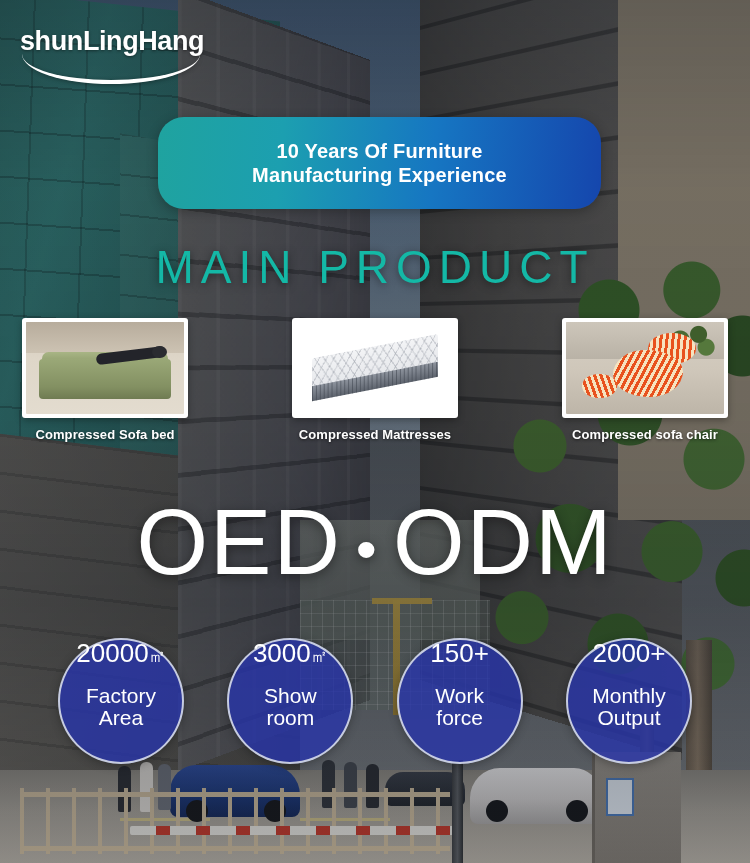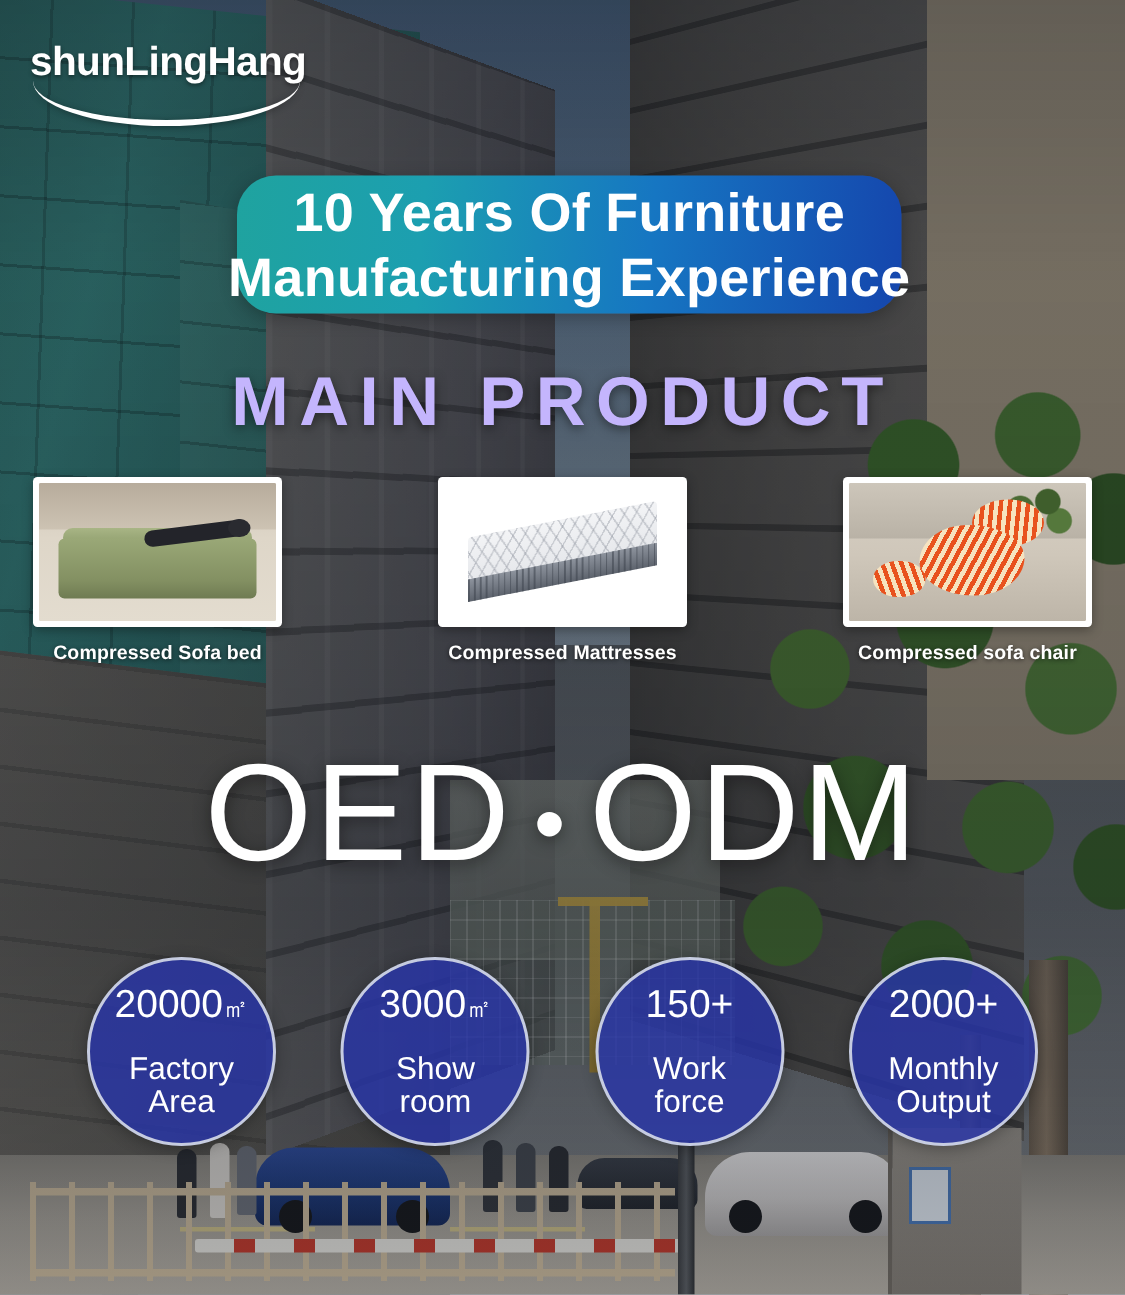--- a/index.html
+++ b/index.html
@@ -237,34 +237,34 @@
   .pill {
     position: absolute; left: 158px; top: 117px; width: 443px; height: 92px;
     border-radius: 26px;
     background: linear-gradient(95deg, #1fa39f 0%, #1c9fb0 28%, #1676c2 62%, #1546ad 100%);
     display: flex; flex-direction: column;
     align-items: center; justify-content: center;
     box-shadow: 0 3px 12px rgba(0,0,0,.28);
   }
   .pill-line {
     color: #ffffff;
-    font-size: 36px;
+    font-size: 20px;
     font-weight: 700;
     line-height: 1.2;
     letter-spacing: .2px;
     white-space: nowrap;
   }
 
   
   .main-product {
     position: absolute; left: 0; top: 240px; width: 750px;
     text-align: center;
-    color: #c4b5fd;
+    color: #14b8a6;
     font-size: 46px;
-    font-weight: 700;
+    font-weight: 400;
     letter-spacing: 7px;
     text-shadow: 0 2px 8px rgba(0,0,0,.5);
   }
 
   
   .cards {
     position: absolute; left: 22px; top: 318px; width: 706px;
     display: flex; justify-content: space-between;
   }
   .card { width: 166px; }
@@ -417,21 +417,21 @@
   .stats {
     position: absolute; left: 58px; top: 638px; width: 634px;
     display: flex; justify-content: space-between;
   }
   .stat {
     width: 126px; height: 126px; border-radius: 50%;
     background: rgba(40,52,170,.80);
     border: 2px solid rgba(226,230,238,.85);
     box-sizing: border-box;
     display: flex; flex-direction: column;
-    align-items: center; justify-content: center;
+    align-items: center; 
     color: #ffffff;
     text-align: center;
     box-shadow: 0 2px 10px rgba(0,0,0,.3);
   }
   .stat-value {
     font-size: 26px; font-weight: 400; line-height: 1.05;
     white-space: nowrap;
   }
   .stat-value .unit { font-size: 17px; }
   .stat-label {

